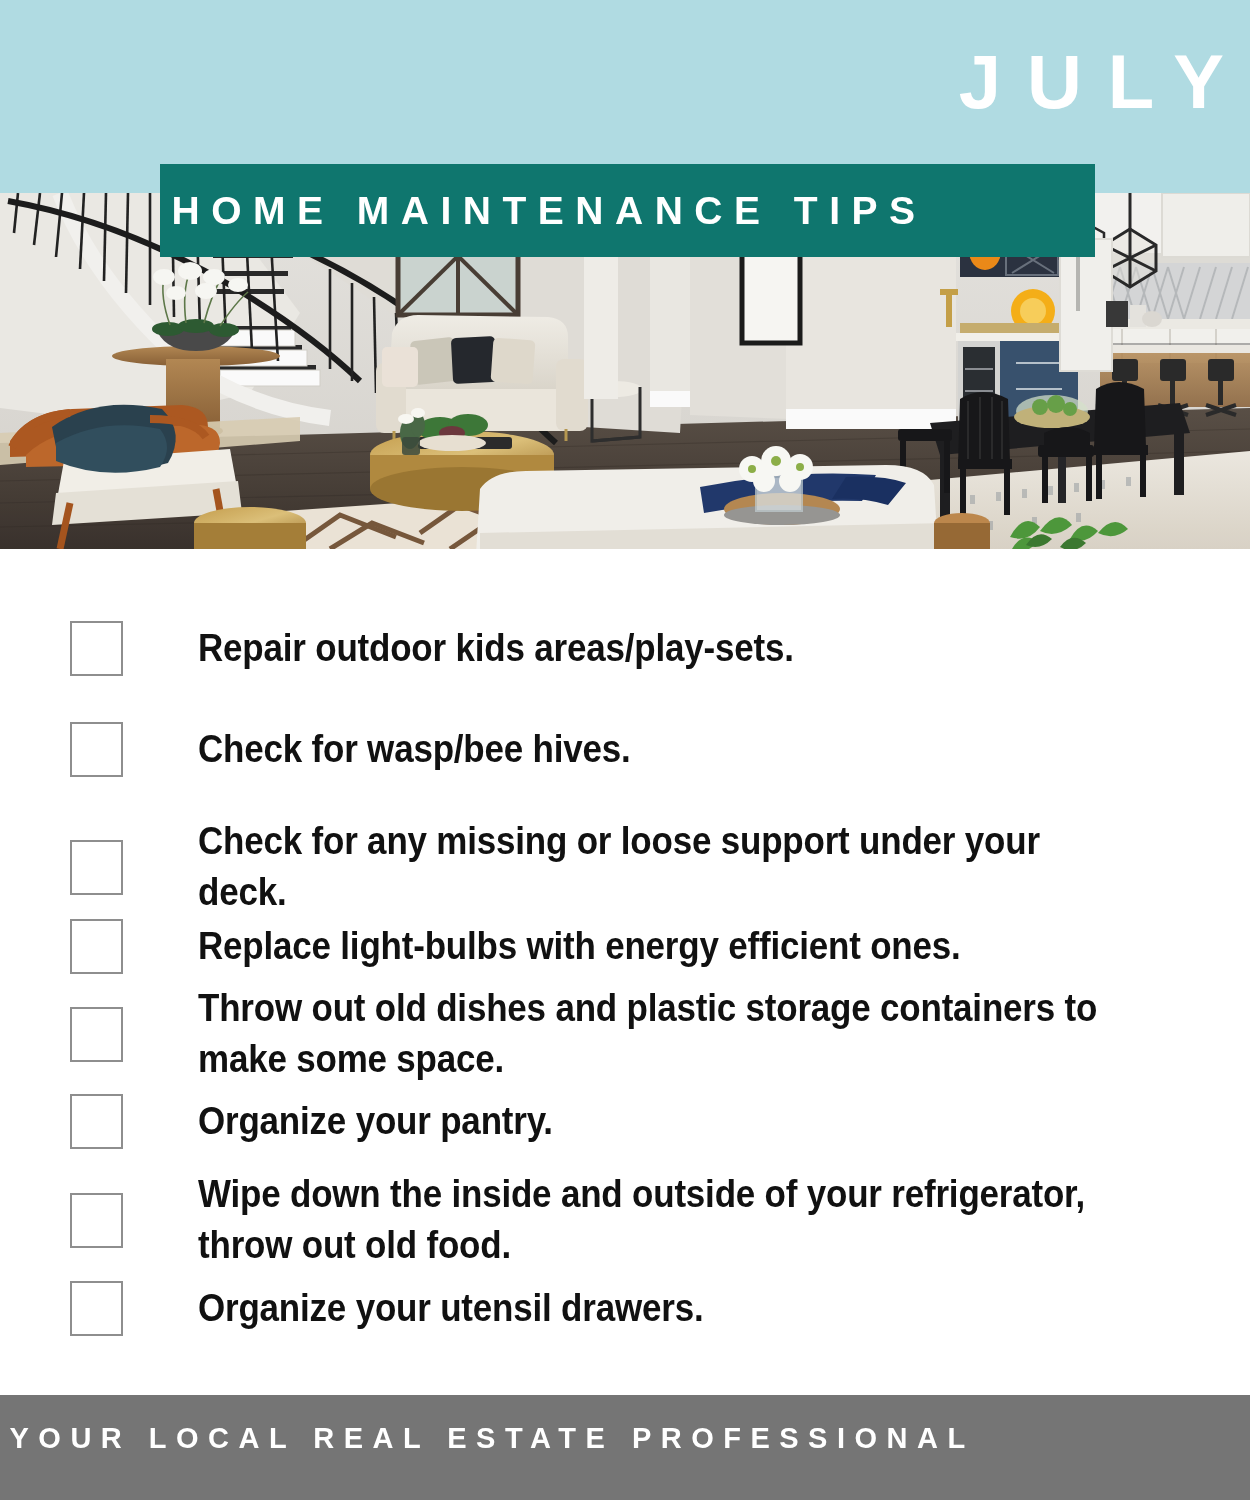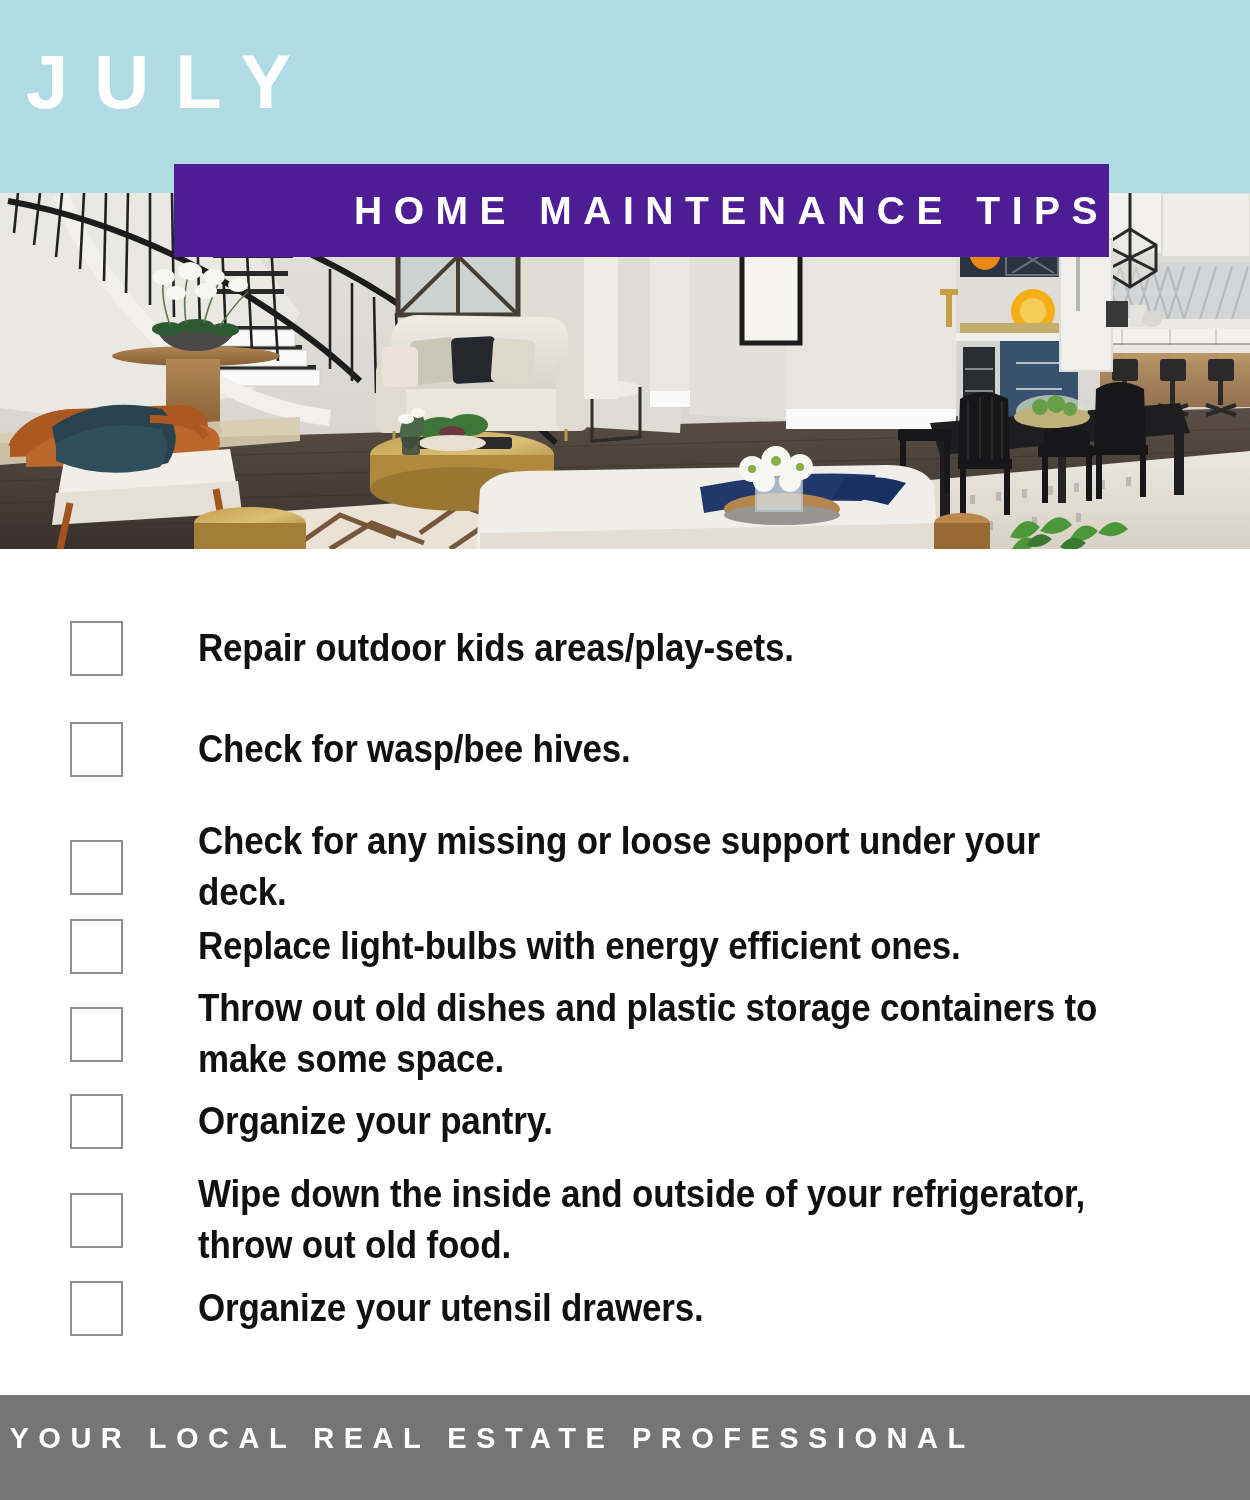--- a/index.html
+++ b/index.html
@@ -18,21 +18,21 @@
 
   
   .top-band {
     position: absolute; left: 0; top: 0;
     width: 1250px; height: 193px;
     background: #b0dbe2;
   }
   .month-title {
     position: absolute; left: 0; top: 44px;
     width: 1250px;
-    text-align: left;
+    text-align: right;
     color: #ffffff;
     font-family: "Liberation Sans", sans-serif;
     font-weight: 700;
     font-size: 76px;
     line-height: 76px;
     letter-spacing: 26px;
     text-indent: 26px;
     white-space: nowrap;
   }
 
@@ -40,24 +40,24 @@
   .photo {
     position: absolute; left: 0; top: 193px;
     width: 1250px; height: 356px;
     overflow: hidden;
     background: #d9d7d2;
   }
   .photo svg { display: block; width: 1250px; height: 356px; }
 
   
   .banner {
-    position: absolute; left: 174px; top: 164px;
+    position: absolute; left: 160px; top: 164px;
     width: 935px; height: 93px;
-    background: #4c1d95;
-    display: flex; align-items: center; justify-content: flex-end;
+    background: #0f766e;
+    display: flex; align-items: center; justify-content: flex-start;
   }
   .banner-text {
     color: #ffffff;
     font-family: "Liberation Sans", sans-serif;
     font-weight: 700;
     font-size: 39px;
     line-height: 39px;
     letter-spacing: 11.5px;
     text-indent: 11.5px;
     white-space: nowrap;

